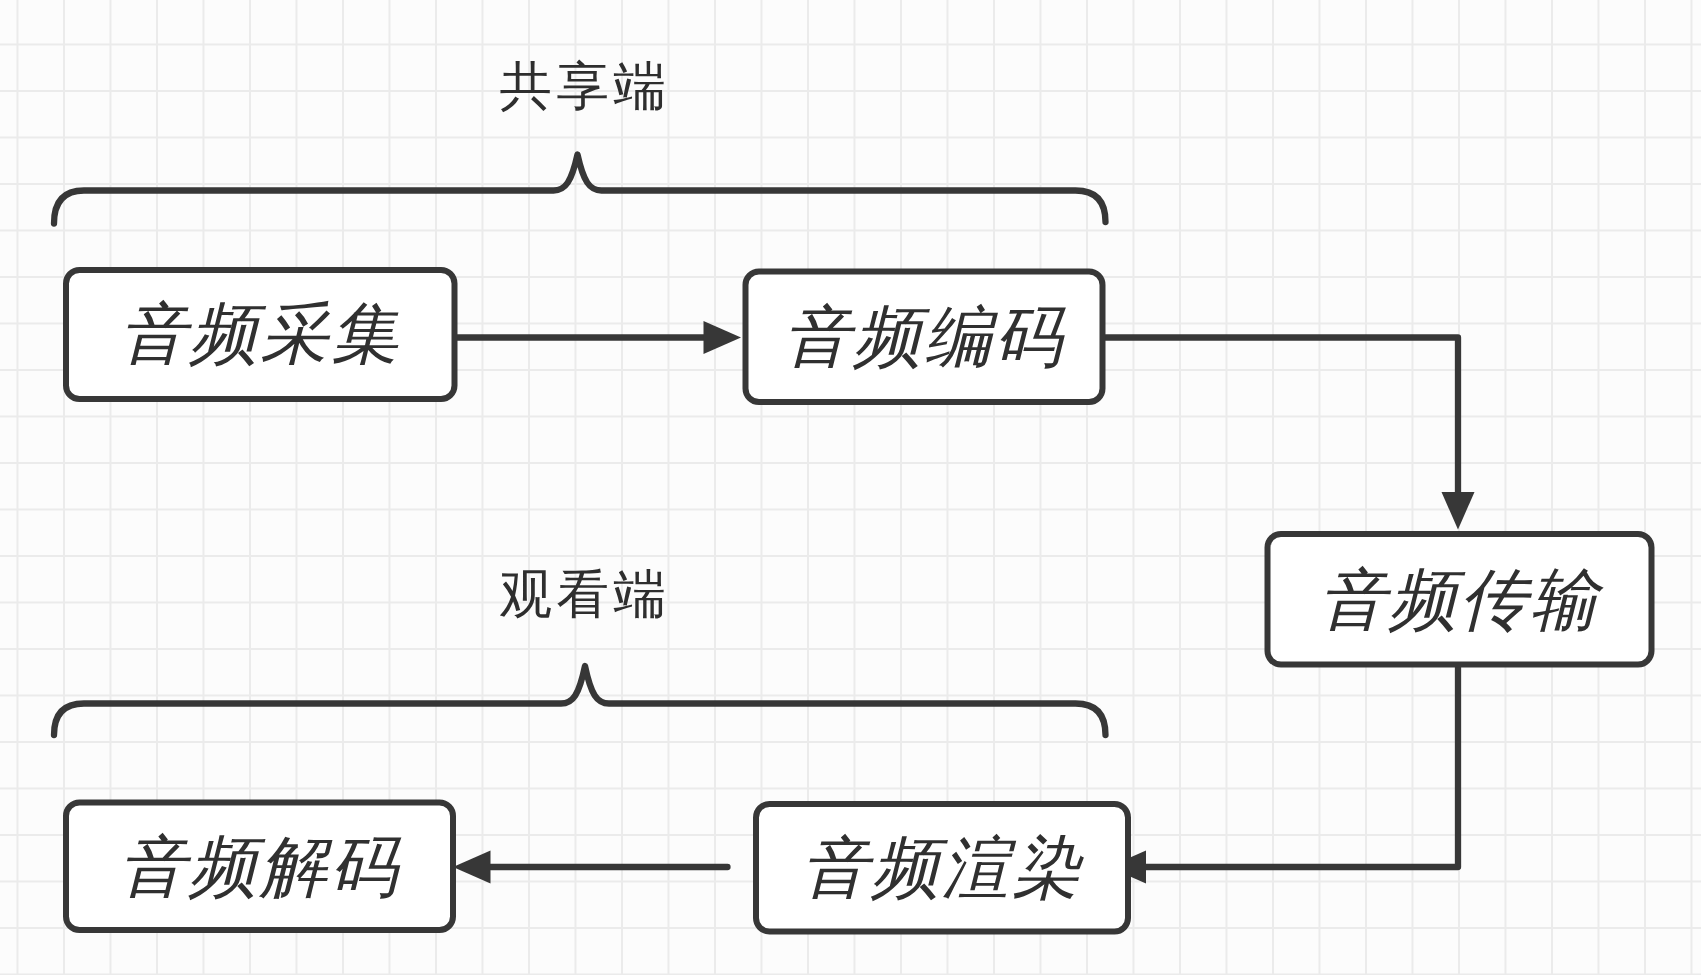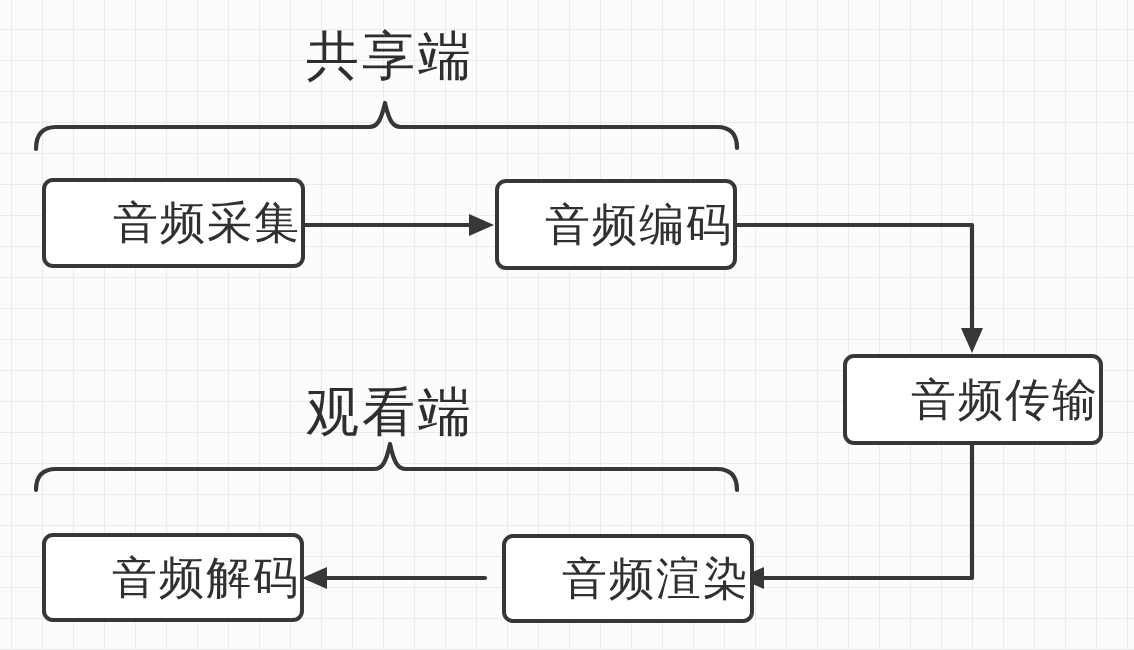--- a/index.html
+++ b/index.html
@@ -36,45 +36,46 @@
     stroke: none;
   }
   .node {
     position: absolute;
     box-sizing: border-box;
     background: #ffffff;
     border: 4px solid #373737;
     border-radius: 11px;
     display: flex;
     align-items: center;
-    justify-content: flex-end;
+    justify-content: center;
     font-size: 45px;
     letter-spacing: 2px;
     color: #303030;
     white-space: nowrap;
+    font-style: italic;
   }
   .group-title {
     position: absolute;
     width: 350px;
     height: 54px;
     display: flex;
     align-items: center;
     justify-content: center;
-    font-size: 53px;
+    font-size: 35px;
     letter-spacing: 3px;
     color: #2e2e2e;
     white-space: nowrap;
   }
   #node-capture   { left: 42px;  top: 178px; width: 263px; height: 90px; }
   #node-encode    { left: 495px; top: 179px; width: 242px; height: 91px; }
   #node-transport { left: 843px; top: 354px; width: 260px; height: 91px; }
   #node-decode    { left: 42px;  top: 533px; width: 262px; height: 89px; }
   #node-render    { left: 485px; top: 534px; width: 252px; height: 89px; margin-left: 17px; }
   #title-sharing  { left: 215px; top: 30px;  }
-  #title-viewing  { left: 215px; top: 369px; margin-top: 17px; }
+  #title-viewing  { left: 215px; top: 369px; }
 </style>
 </head>
 <body>
 
 <div class="canvas">
 
   <svg class="wires" width="1134" height="650" viewBox="0 0 1134 650">
 
     <path class="stroke" d="M36,149 Q36,127 56,127 L369,127 C377,127 381,121 385,103 C389,121 393,127 401,127 L717,127 Q737,127 737,148"></path>
 

